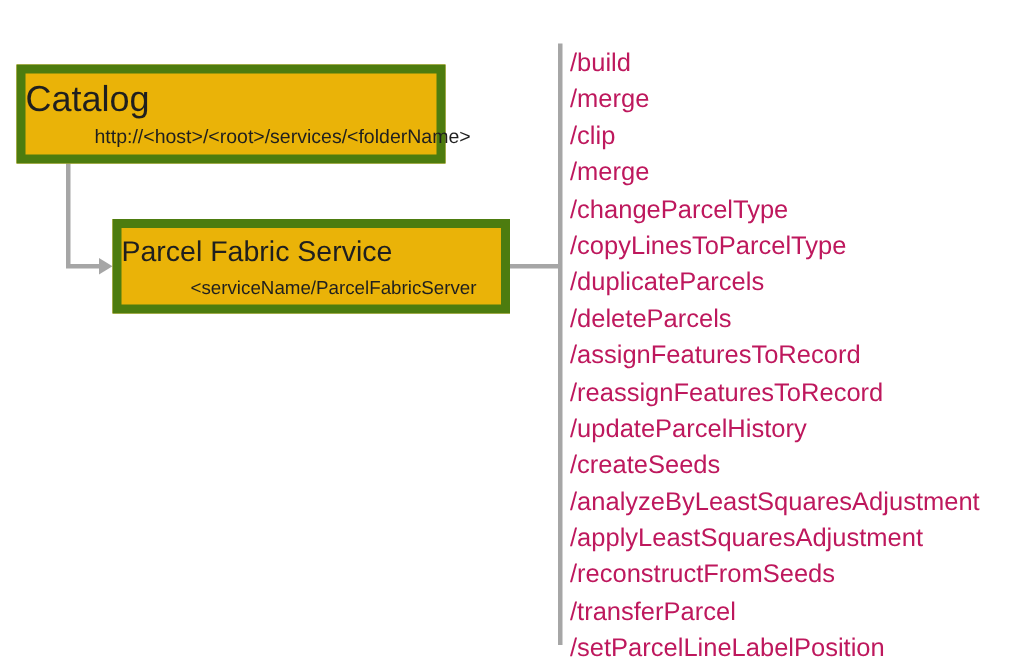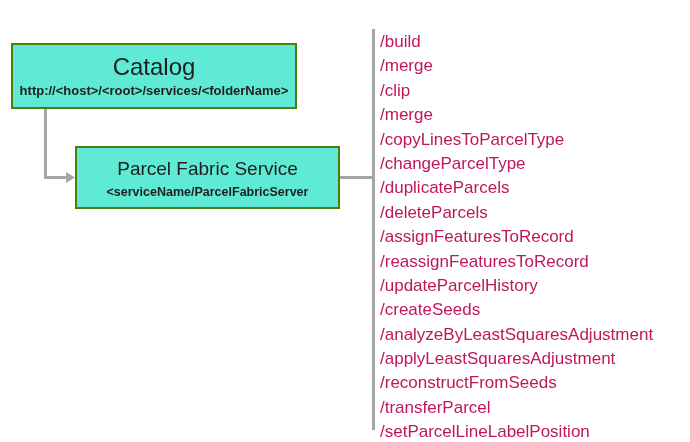--- a/index.html
+++ b/index.html
@@ -21,25 +21,24 @@
     left: 0;
     top: 0;
     width: 690px;
     height: 442px;
   }
 
   
   .node {
     position: absolute;
     box-sizing: border-box;
-    background: #5eead4;
-    border: 2px solid #4d7c0f;
+    background: #eab308;
+    border: 6px solid #4d7c0f;
     display: flex;
     flex-direction: column;
-    align-items: center;
     justify-content: center;
   }
 
   #node-catalog {
     left: 11px;
     top: 43px;
     width: 286px;
     height: 66px;
   }
 
@@ -60,23 +59,24 @@
 
   #node-parcel-fabric-service .node-title {
     font-size: 19px;
     line-height: 26px;
   }
 
   .node-subtitle {
     color: #1f1f1f;
     font-size: 13px;
     line-height: 16px;
-    font-weight: 700;
+    font-weight: 400;
     white-space: nowrap;
     margin-top: 2px;
+    padding-left: 46px;
   }
 
   #node-parcel-fabric-service .node-subtitle {
     font-size: 12.5px;
   }
 
   
   #connectors {
     position: absolute;
     left: 0;
@@ -129,22 +129,22 @@
   <div class="node" id="node-parcel-fabric-service">
     <div class="node-title">Parcel Fabric Service</div>
     <div class="node-subtitle">&lt;serviceName/ParcelFabricServer</div>
   </div>
 
   <ul id="operations-list">
     <li class="operation-item">/build</li>
     <li class="operation-item">/merge</li>
     <li class="operation-item">/clip</li>
     <li class="operation-item">/merge</li>
+    <li class="operation-item">/changeParcelType</li>
     <li class="operation-item">/copyLinesToParcelType</li>
-    <li class="operation-item">/changeParcelType</li>
     <li class="operation-item">/duplicateParcels</li>
     <li class="operation-item">/deleteParcels</li>
     <li class="operation-item">/assignFeaturesToRecord</li>
     <li class="operation-item">/reassignFeaturesToRecord</li>
     <li class="operation-item">/updateParcelHistory</li>
     <li class="operation-item">/createSeeds</li>
     <li class="operation-item">/analyzeByLeastSquaresAdjustment</li>
     <li class="operation-item">/applyLeastSquaresAdjustment</li>
     <li class="operation-item">/reconstructFromSeeds</li>
     <li class="operation-item">/transferParcel</li>

